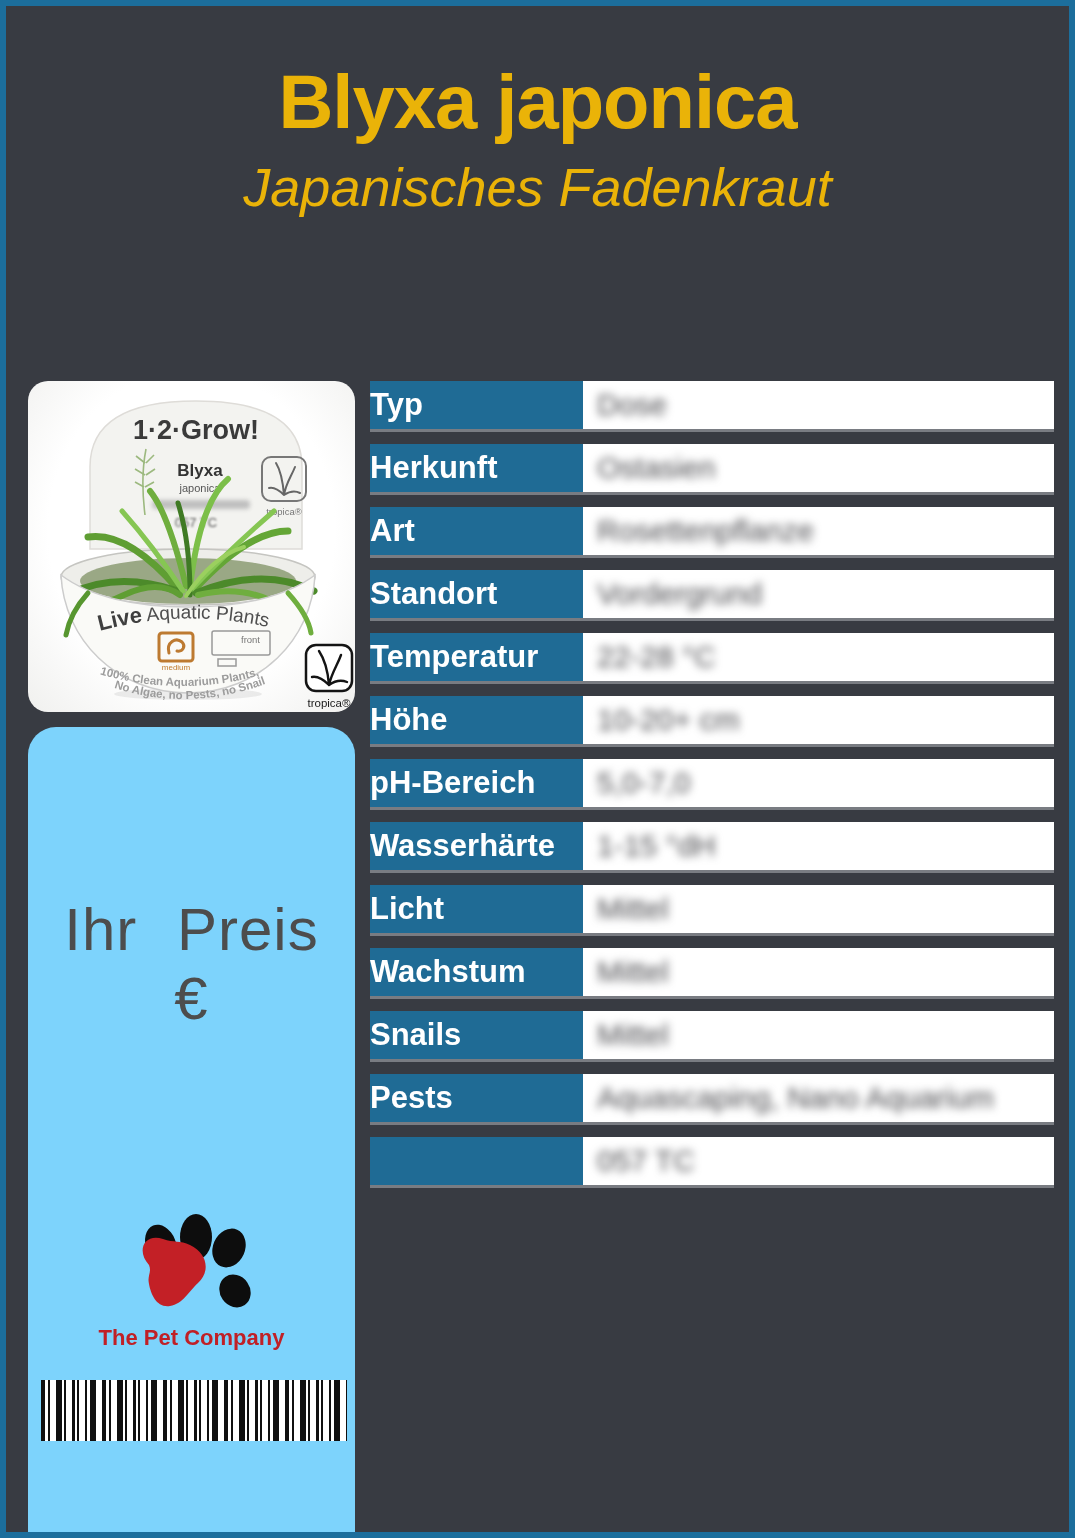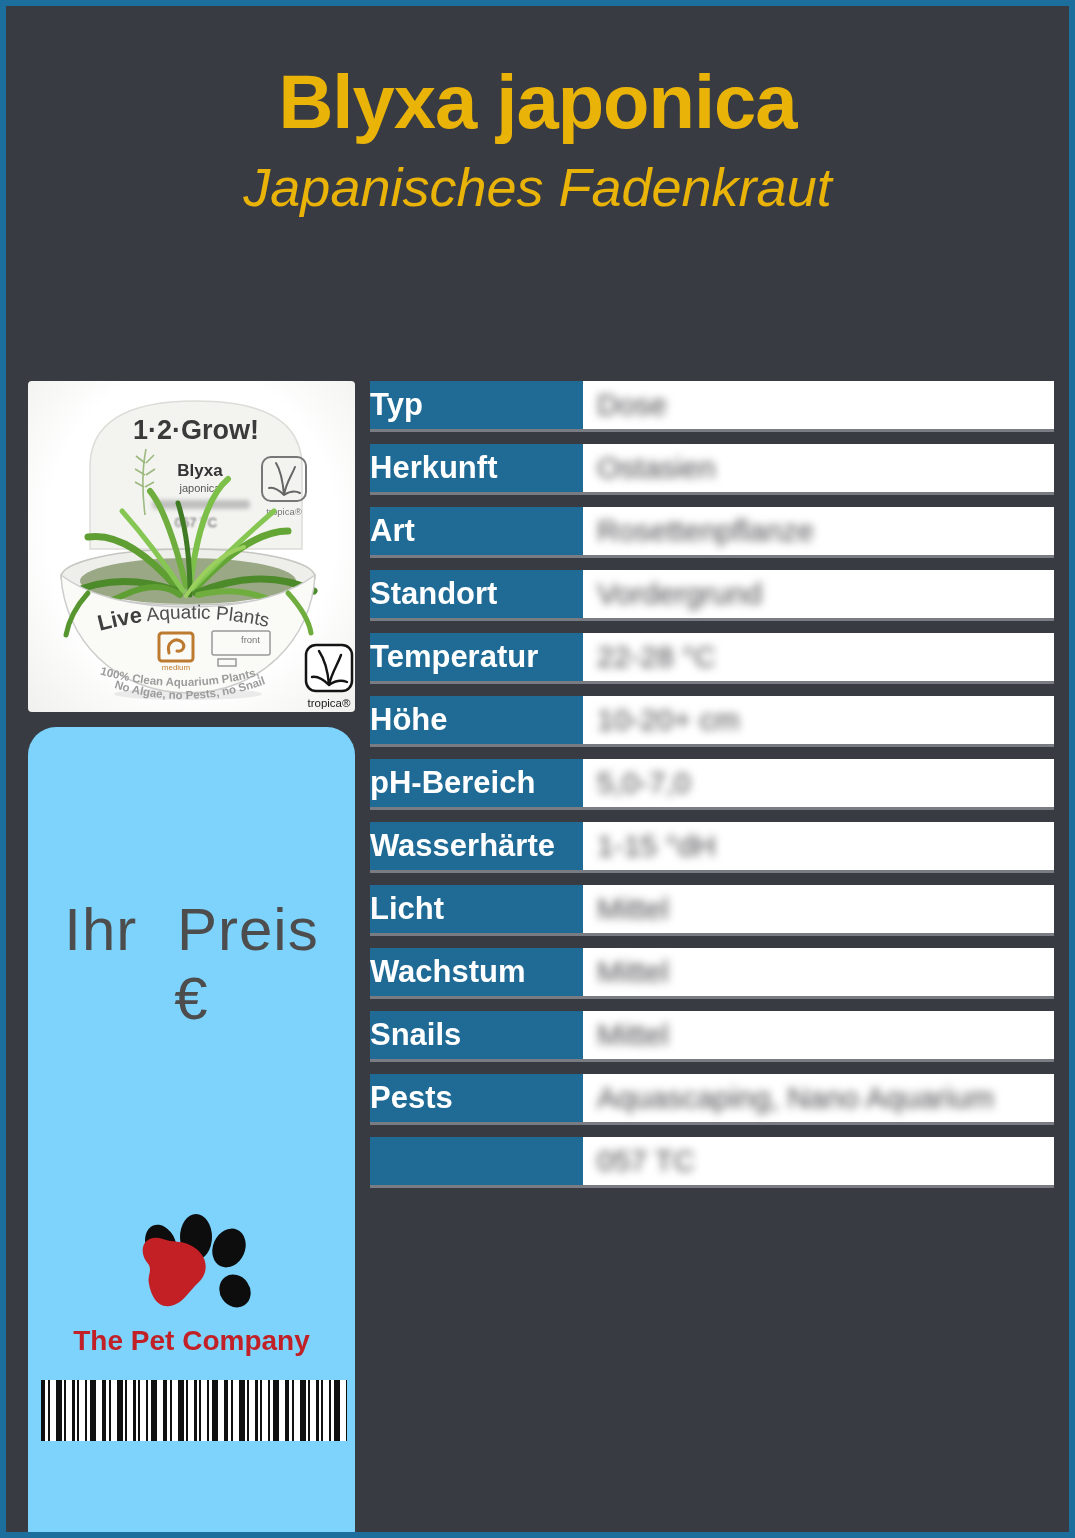--- a/index.html
+++ b/index.html
@@ -6,29 +6,29 @@
   *{box-sizing:border-box;font-family:"Liberation Sans",sans-serif;}
   .page{position:relative;width:1075px;height:1538px;background:#383b42;overflow:hidden;margin:0 auto;}
   .page::after{content:"";position:absolute;inset:0;box-shadow:inset 0 0 0 6px #1c6e9c;pointer-events:none;z-index:50;}
 
   
   .hdr{position:absolute;left:0;top:58px;width:100%;text-align:center;color:#eab308;z-index:2;}
   .hdr .title{font-size:76px;font-weight:700;letter-spacing:-1px;line-height:1.15;}
   .hdr .subtitle{font-size:54px;font-style:italic;font-weight:400;margin-top:14px;line-height:1.05;}
 
   
-  .photo-card{position:absolute;left:28px;top:381px;width:327px;height:331px;border-radius:4px;
+  .photo-card{position:absolute;left:28px;top:381px;width:327px;height:331px;border-radius:20px;
     background:radial-gradient(ellipse at 50% 45%, #ffffff 62%, #f0f0ee 100%);z-index:2;overflow:hidden;}
 
   
   .price-card{position:absolute;left:28px;top:727px;width:327px;height:939px;border-radius:28px;background:#7dd3fc;z-index:2;}
   .price-label{position:absolute;left:0;top:168px;width:100%;text-align:center;color:#4d4d4d;
     font-size:60px;font-weight:500;word-spacing:22px;letter-spacing:1px;}
   .paw{position:absolute;left:88px;top:460px;width:160px;height:150px;}
-  .company-name{position:absolute;left:0;top:598px;width:100%;text-align:center;color:#c02026;font-size:28px;font-weight:700;}
+  .company-name{position:absolute;left:0;top:598px;width:100%;text-align:center;color:#c02026;font-size:22px;font-weight:700;}
   .barcode{position:absolute;left:13px;top:653px;width:306px;height:61px;
     background:repeating-linear-gradient(90deg,
       #101010 0 4px,#fff 4px 7px,
       #101010 7px 9px,#fff 9px 15px,
       #101010 15px 21px,#fff 21px 23px,
       #101010 23px 25px,#fff 25px 31px,
       #101010 31px 34px,#fff 34px 36px,
       #101010 36px 38px,#fff 38px 44px,
       #101010 44px 46px,#fff 46px 49px,
       #101010 49px 55px,#fff 55px 61px);}

